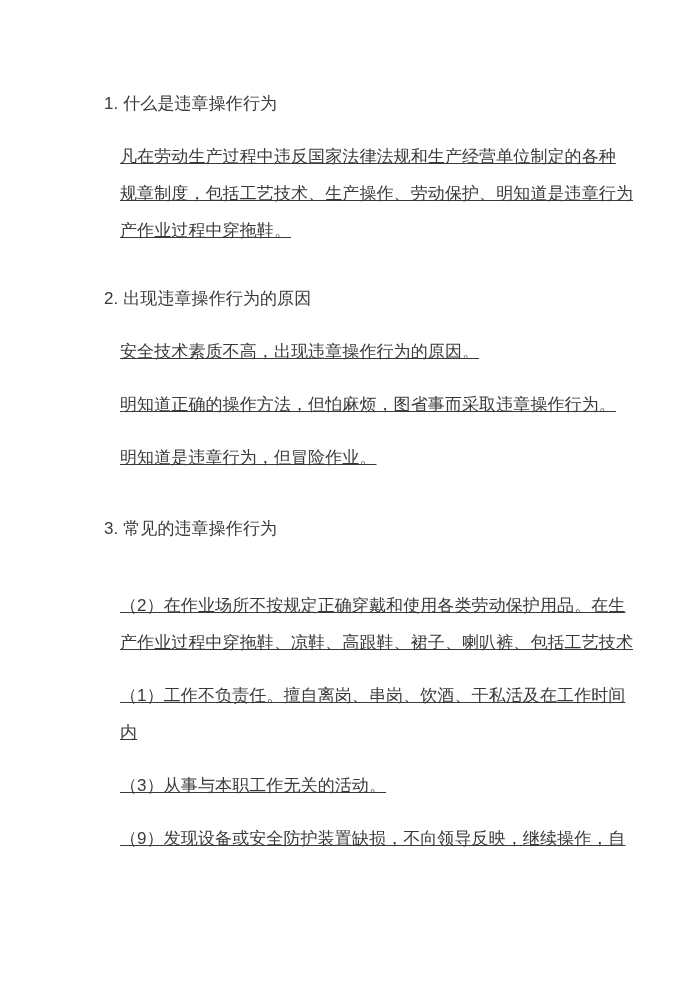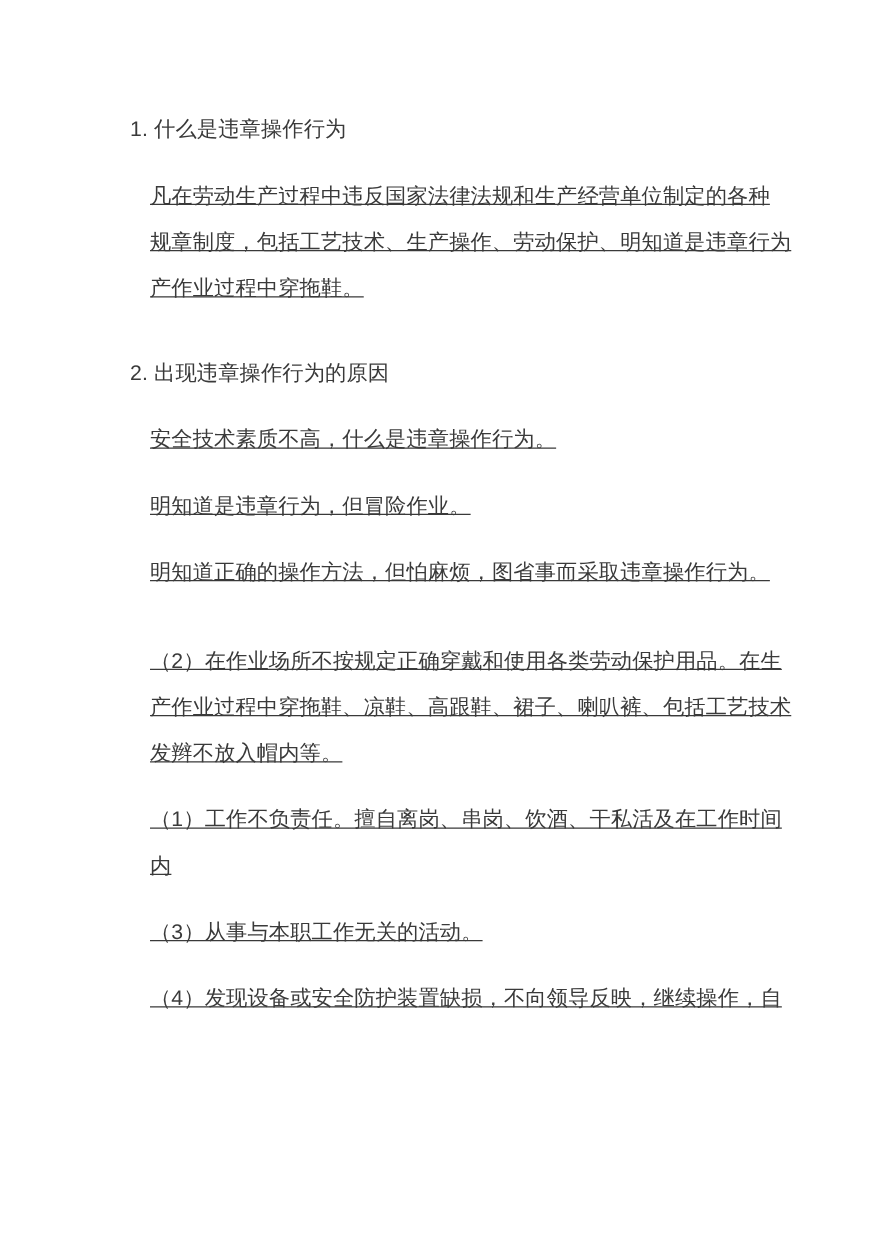--- a/index.html
+++ b/index.html
@@ -46,40 +46,40 @@
         <div class="heading">1. 什么是违章操作行为</div>
         <div class="paragraph">
           <div class="line">凡在劳动生产过程中违反国家法律法规和生产经营单位制定的各种</div>
           <div class="line">规章制度，包括工艺技术、生产操作、劳动保护、明知道是违章行为</div>
           <div class="line">产作业过程中穿拖鞋。</div>
         </div>
       </div>
       <div class="section">
         <div class="heading">2. 出现违章操作行为的原因</div>
         <div class="paragraph">
-          <div class="line">安全技术素质不高，什么是违章操作行为。</div>
+          <div class="line">安全技术素质不高，出现违章操作行为的原因。</div>
+        </div>
+        <div class="paragraph">
+          <div class="line">明知道正确的操作方法，但怕麻烦，图省事而采取违章操作行为。</div>
         </div>
         <div class="paragraph">
           <div class="line">明知道是违章行为，但冒险作业。</div>
         </div>
-        <div class="paragraph">
-          <div class="line">明知道正确的操作方法，但怕麻烦，图省事而采取违章操作行为。</div>
-        </div>
       </div>
       <div class="section">
+        <div class="heading">3. 常见的违章操作行为</div>
         <div class="paragraph">
           <div class="line">（2）在作业场所不按规定正确穿戴和使用各类劳动保护用品。在生</div>
           <div class="line">产作业过程中穿拖鞋、凉鞋、高跟鞋、裙子、喇叭裤、包括工艺技术</div>
-          <div class="line">发辫不放入帽内等。</div>
         </div>
         <div class="paragraph">
           <div class="line">（1）工作不负责任。擅自离岗、串岗、饮酒、干私活及在工作时间</div>
           <div class="line">内</div>
         </div>
         <div class="paragraph">
           <div class="line">（3）从事与本职工作无关的活动。</div>
         </div>
         <div class="paragraph">
-          <div class="line">（4）发现设备或安全防护装置缺损，不向领导反映，继续操作，自</div>
+          <div class="line">（9）发现设备或安全防护装置缺损，不向领导反映，继续操作，自</div>
         </div>
       </div>
     </div>
 </div>
 
 </body></html>

